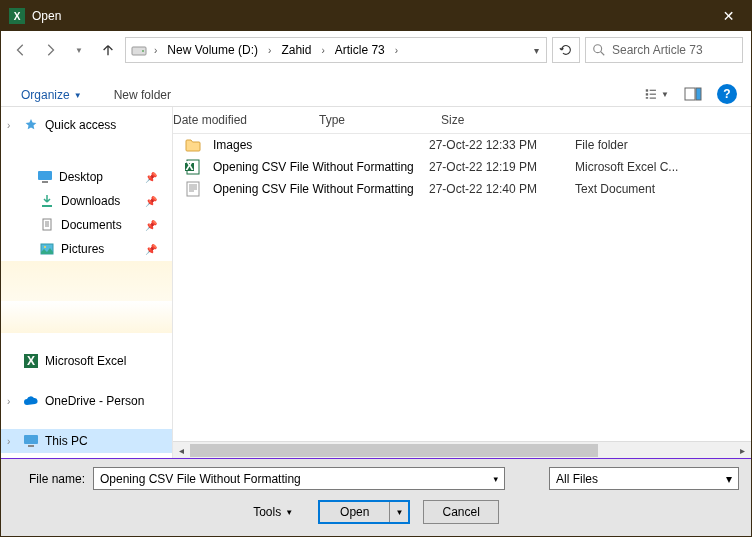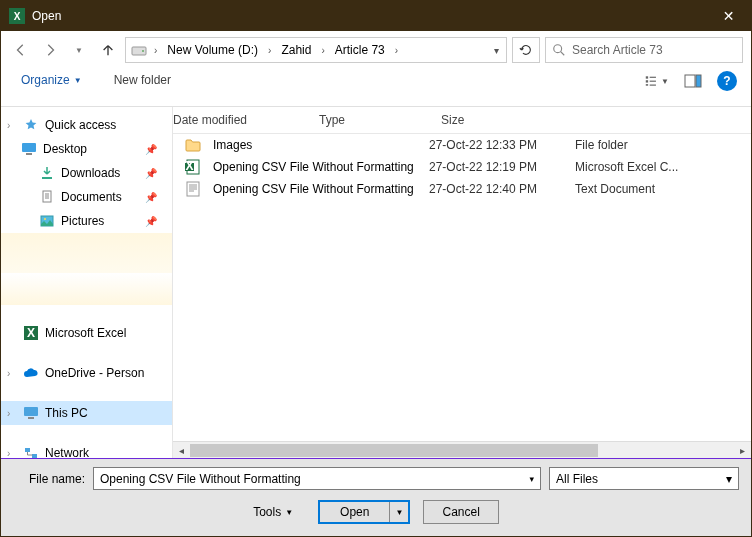--- a/index.html
+++ b/index.html
@@ -12,23 +12,23 @@
 .navbar { height: 38px; display: flex; align-items: center; padding: 4px 8px; gap: 5px; }
 .navbtn { width: 24px; height: 24px; display: flex; align-items: center; justify-content: center; color: #777; cursor: pointer; }
 .navbtn.enabled { color: #333; }
 .navbtn svg { width: 14px; height: 14px; }
 .addrbar { flex: 1; height: 26px; border: 1px solid #ccc; display: flex; align-items: center; padding: 0 4px; gap: 4px; }
 .crumb-icon { width: 18px; height: 18px; display: flex; align-items: center; justify-content: center; }
 .crumb { padding: 3px 4px; cursor: pointer; }
 .crumb-arrow { color: #555; font-size: 10px; padding: 0 2px; }
 .addr-dd { margin-left: auto; color: #555; padding: 3px; font-size: 10px; }
 .refresh { width: 28px; height: 26px; border: 1px solid #ccc; display: flex; align-items: center; justify-content: center; cursor: pointer; color: #333; }
-.searchbox { width: 198px; height: 26px; border: 1px solid #ccc; display: flex; align-items: center; padding: 0 6px; color: #666; gap: 6px; }
+.searchbox { width: 158px; height: 26px; border: 1px solid #ccc; display: flex; align-items: center; padding: 0 6px; color: #666; gap: 6px; }
 .searchbox svg { width: 14px; height: 14px; }
-.toolbar { height: 38px; border-bottom: 1px solid #e0e0e0; display: flex; align-items: flex-start; padding: 0 14px; }
+.toolbar { height: 38px; border-bottom: 1px solid #e0e0e0; display: flex; align-items: flex-end; padding: 0 14px; }
 .tbtn { padding: 4px 6px; cursor: pointer; color: #1a5aa8; display: flex; align-items: center; gap: 4px; }
 .tbtn .dd { font-size: 8px; }
 .newfolder { margin-left: 20px; color: #404040; }
 .tright { margin-left: auto; display: flex; align-items: center; gap: 12px; }
 .vbtn { display: flex; align-items: center; justify-content: center; width: 24px; height: 24px; color: #555; cursor: pointer; }
 .help { width: 20px; height: 20px; border-radius: 50%; background: #0078d7; color: #fff; display: flex; align-items: center; justify-content: center; font-weight: bold; font-size: 12px; cursor: pointer; }
 .body { flex: 1; display: flex; overflow: hidden; }
 .sidebar { width: 172px; border-right: 1px solid #e5e5e5; overflow-y: auto; padding-top: 6px; }
 .side-item { display: flex; align-items: center; padding: 4px 6px 4px 22px; gap: 6px; cursor: pointer; position: relative; height: 24px; }
 .side-item.selected { background: #cde8ff; }
@@ -50,21 +50,21 @@
 .row .fi { width: 16px; height: 16px; display: flex; align-items: center; justify-content: center; }
 .hscroll { height: 17px; background: #f0f0f0; border-top: 1px solid #ddd; position: relative; display: flex; align-items: center; }
 .hscroll .sarrow { width: 17px; height: 17px; display: flex; align-items: center; justify-content: center; color: #555; font-size: 10px; }
 .hscroll .track { flex: 1; height: 17px; position: relative; }
 .hscroll .thumb { position: absolute; left: 0; top: 2px; height: 13px; width: 75%; background: #c8c8c8; }
 .footer { background: #e5e5e5; padding: 8px 12px 12px; border-top: 1px solid #6d28d9; }
 .frow { display: flex; align-items: center; gap: 8px; margin-bottom: 10px; }
 .flabel { width: 72px; text-align: right; }
 .fname { flex: 1; height: 23px; border: 1px solid #7a7a7a; padding: 0 6px; display: flex; align-items: center; justify-content: space-between; background: #fff; }
 .fname .dd { font-size: 9px; }
-.ftype { width: 190px; height: 23px; border: 1px solid #7a7a7a; padding: 0 6px; display: flex; align-items: center; justify-content: space-between; background: #fff; }
+.ftype { width: 190px; height: 23px; border: 1px solid #7a7a7a; padding: 0 6px; display: flex; align-items: center; justify-content: space-between; background: #fff; margin-left: 36px; }
 .frow2 { display: flex; justify-content: center; align-items: center; gap: 13px; }
 .tools { display: flex; align-items: center; gap: 4px; margin-right: 12px; cursor: pointer; }
 .btn { height: 24px; border: 1px solid #888; background: #e1e1e1; padding: 0 18px; cursor: pointer; display: flex; align-items: center; }
 .btn.open { border: 2px solid #0078d7; padding: 0; display: flex; }
 .btn.open .main { padding: 0 20px; border-right: 1px solid #888; height: 100%; display: flex; align-items: center; }
 .btn.open .split { width: 18px; display: flex; align-items: center; justify-content: center; font-size: 8px; }
 svg { display: block; }
 </style>
 </head>
 <body>
@@ -157,21 +157,21 @@
     <div class="sidebar">
       <div class="side-item">
         <span class="chev">›</span>
         <span class="icn">
             <svg width="14" height="14" viewBox="0 0 14 14">
               <path d="M7 1l1.6 3.5 3.8.4-2.9 2.6.8 3.8L7 9.4 3.7 11.3l.8-3.8L1.6 4.9l3.8-.4z" fill="#4aa3df"></path>
             </svg>
           </span>
         <span>Quick access</span>
       </div>
-      <div class="side-item" style="padding-left:20px;">
+      <div class="side-item" style="padding-left:36px;margin-top:28px;">
         <span class="icn">
             <svg width="16" height="14" viewBox="0 0 16 14">
               <rect x="1" y="1" width="14" height="9" fill="#3da0e3" rx="1"></rect>
               <rect x="5" y="11" width="6" height="2" fill="#888"></rect>
             </svg>
           </span>
         <span>Desktop</span>
         <span class="pin">📌</span>
       </div>
       <div class="side-item" style="padding-left:38px;">

